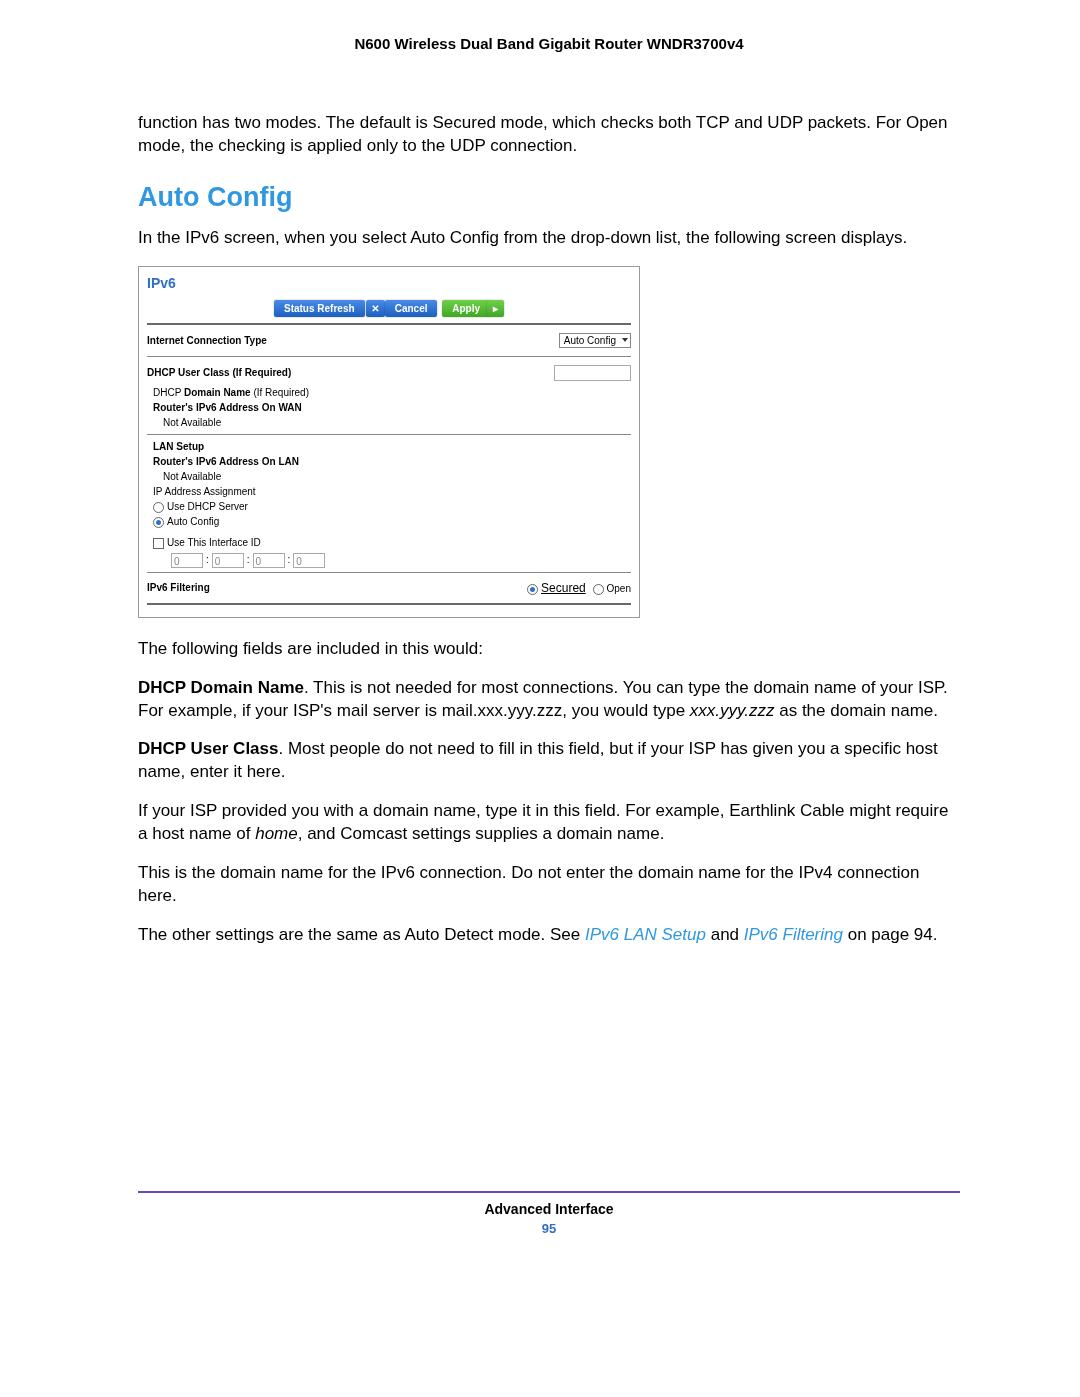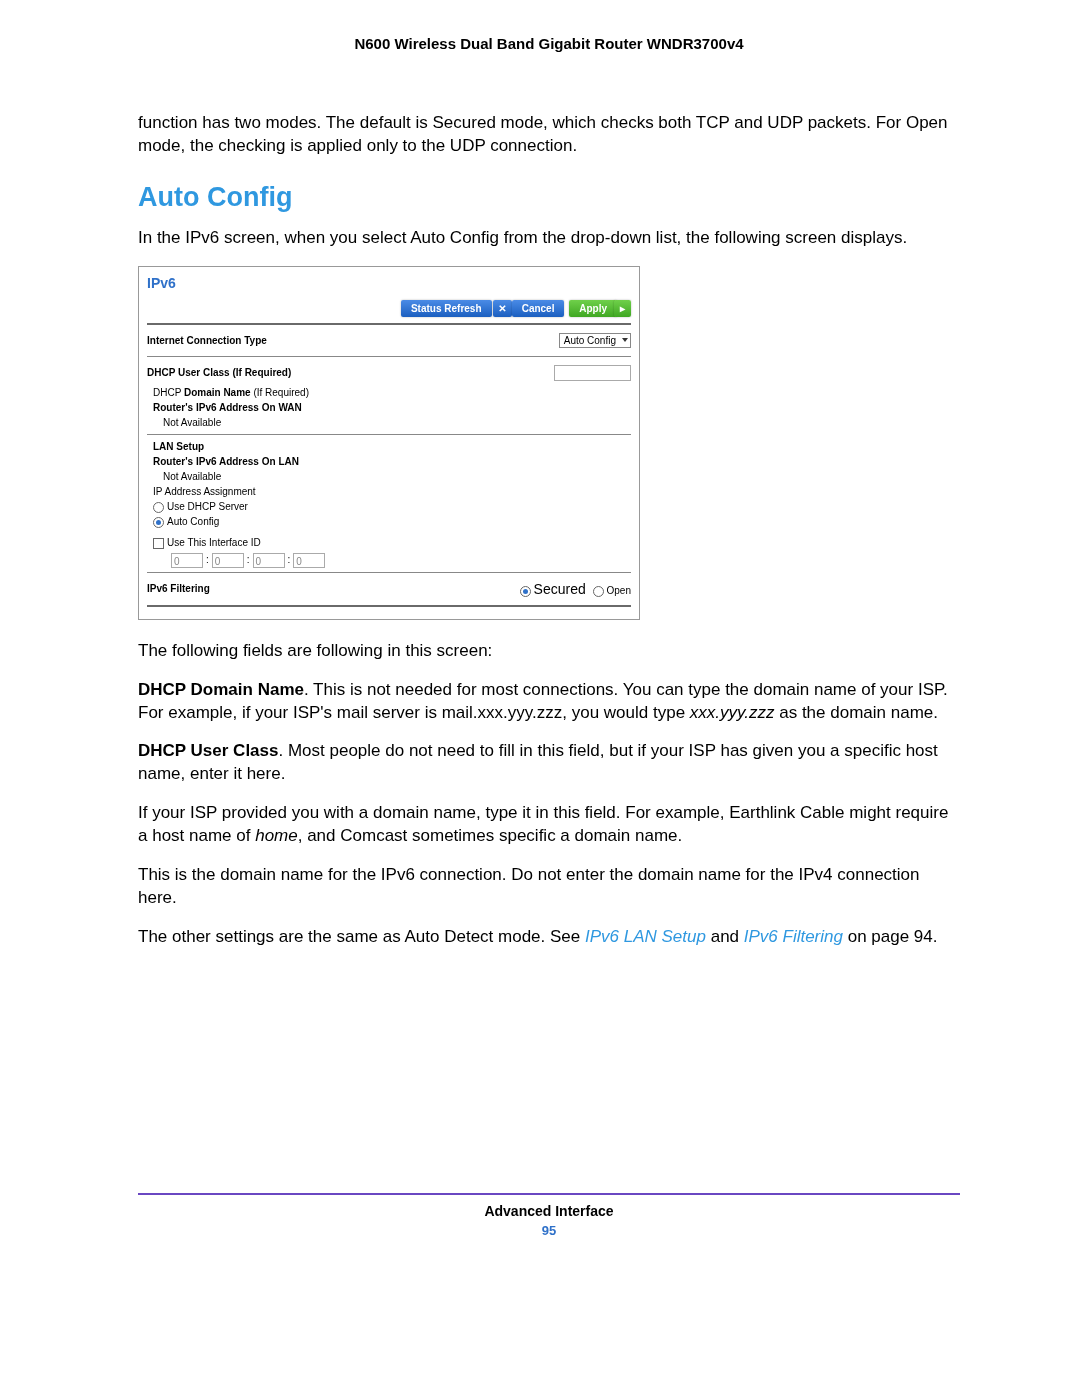--- a/index.html
+++ b/index.html
@@ -38,21 +38,21 @@
     width: 500px;
     border: 1px solid #999;
     margin: 6px 0 20px 0;
     font-family: Arial, Helvetica, sans-serif;
   }
   .router-inner { padding: 4px 8px 8px 8px; }
   .hdr {
     color: #2f71c9; font-weight: bold; font-size: 14px;
     padding: 4px 0 6px 0;
   }
-  .btnrow { text-align: right; margin-bottom: 6px; }
+  .btnrow { text-align: center; margin-bottom: 6px; }
   .btn {
     display: inline-block;
     font-size: 10px; font-weight: bold; color: #fff;
     padding: 3px 10px; border-radius: 2px;
     box-shadow: 0 0 2px rgba(0,0,0,.3);
   }
   .btn-blue { background: linear-gradient(#4a8be6,#1b5fc0); }
   .btn-green { background: linear-gradient(#6fd04a,#3fa722); }
   .btn-x { padding: 3px 5px; margin-left: -3px; }
   .btn-arrow { padding: 3px 6px; margin-left: -3px; }
@@ -152,40 +152,40 @@
         <div style="height:6px;"></div>
         <div><span class="chk"></span><span>Use This Interface ID</span></div>
         <div class="ifields">
           <span class="ifield">0</span><span class="colon">:</span><span class="ifield">0</span><span class="colon">:</span><span class="ifield">0</span><span class="colon">:</span><span class="ifield">0</span>
         </div>
       </div>
       <hr class="hr">
       <div class="row">
         <span class="lbl b">IPv6 Filtering</span>
         <span>
-          <span class="radio sel-on"></span><span style="font-size:14px;">Secured</span>
+          <span class="radio sel-on"></span><span style="font-size:12px;text-decoration:underline;">Secured</span>
           <span class="radio" style="margin-left:4px;"></span><span style="font-size:10px;">Open</span>
         </span>
       </div>
       <hr class="hr2">
     </div>
   </div>
 
-  <p>The following fields are following in this screen:</p>
+  <p>The following fields are included in this would:</p>
 
   <p>
     <span class="bold">DHCP Domain Name</span><span>. This is not needed for most connections. You can type the domain name of your ISP. For example, if your ISP's mail server is mail.xxx.yyy.zzz, you would type </span><span class="ital">xxx.yyy.zzz</span><span> as the domain name.</span>
   </p>
 
   <p>
     <span class="bold">DHCP User Class</span><span>. Most people do not need to fill in this field, but if your ISP has given you a specific host name, enter it here.</span>
   </p>
 
   <p>
-    <span>If your ISP provided you with a domain name, type it in this field. For example, Earthlink Cable might require a host name of </span><span class="ital">home</span><span>, and Comcast sometimes specific a domain name.</span>
+    <span>If your ISP provided you with a domain name, type it in this field. For example, Earthlink Cable might require a host name of </span><span class="ital">home</span><span>, and Comcast settings supplies a domain name.</span>
   </p>
 
   <p>This is the domain name for the IPv6 connection. Do not enter the domain name for the IPv4 connection here.</p>
 
   <p>
     <span>The other settings are the same as Auto Detect mode. See </span><span class="link">IPv6 LAN Setup</span><span> and </span><span class="link">IPv6 Filtering</span><span> on page 94.</span>
   </p>
 
   <div style="height:220px;"></div>
   <hr class="footer-rule">

